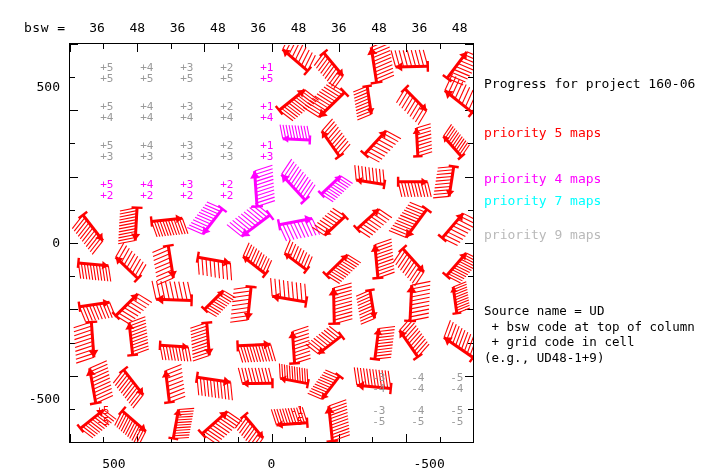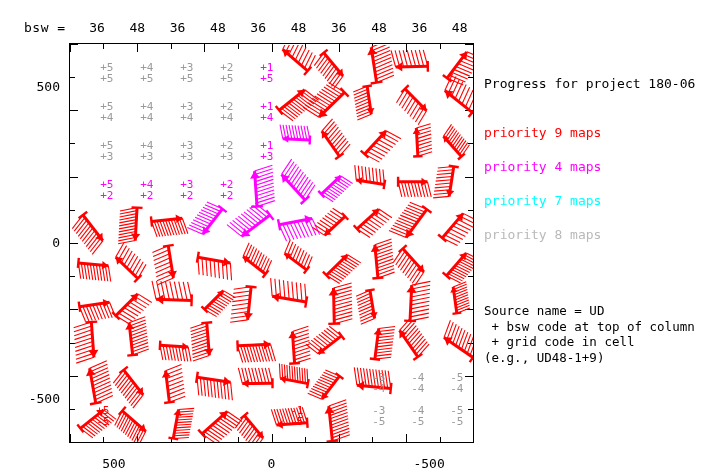--- a/index.html
+++ b/index.html
@@ -36,21 +36,21 @@
              white-space:pre;letter-spacing:0px;}
 
   
   .comb{position:absolute;width:46px;height:46px;overflow:visible;}
   .comb svg{display:block;overflow:visible;}
 
   
   #title-text{left:484px;top:76px;font-size:13px;color:#000;white-space:nowrap;}
   .legend-line{position:absolute;left:484px;font-size:13px;white-space:nowrap;}
   #leg5{top:125px;color:#ff0000;}
-  #leg4{top:159px;color:#ff00ff;text-align:right;}
+  #leg4{top:171px;color:#ff00ff;text-align:right;}
   #leg3{top:193px;color:#00ffff;}
   #leg2{top:227px;color:#b9b9b9;}
 
   #source-block{left:484px;top:303px;font-size:12.5px;color:#000;
                 line-height:15.5px;white-space:pre;}
 </style>
 </head>
 <body>
 
 <div class="abs" id="bsw-row">
@@ -1507,23 +1507,23 @@
 -4</div>
       <div class="cell-code" style="left: 301.75px; top: 360.75px; color: rgb(154, 154, 154);">-3
 -5</div>
       <div class="cell-code" style="left: 340.75px; top: 360.75px; color: rgb(154, 154, 154);">-4
 -5</div>
       <div class="cell-code" style="left: 379.75px; top: 360.75px; color: rgb(154, 154, 154);">-5
 -5</div>
     </div>
 </div>
 
-<div class="abs" id="title-text">Progress for project 180-06</div>
+<div class="abs" id="title-text">Progress for project 160-06</div>
 
-<div class="legend-line" id="leg5">priority 9 maps</div>
+<div class="legend-line" id="leg5">priority 5 maps</div>
 <div class="legend-line" id="leg4">priority 4 maps</div>
 <div class="legend-line" id="leg3">priority 7 maps</div>
-<div class="legend-line" id="leg2">priority 8 maps</div>
+<div class="legend-line" id="leg2">priority 9 maps</div>
 
 <div class="abs" id="source-block">Source name = UD
  + bsw code at top of column
  + grid code in cell
 (e.g., UD48-1+9)</div>
 
 </body></html>

